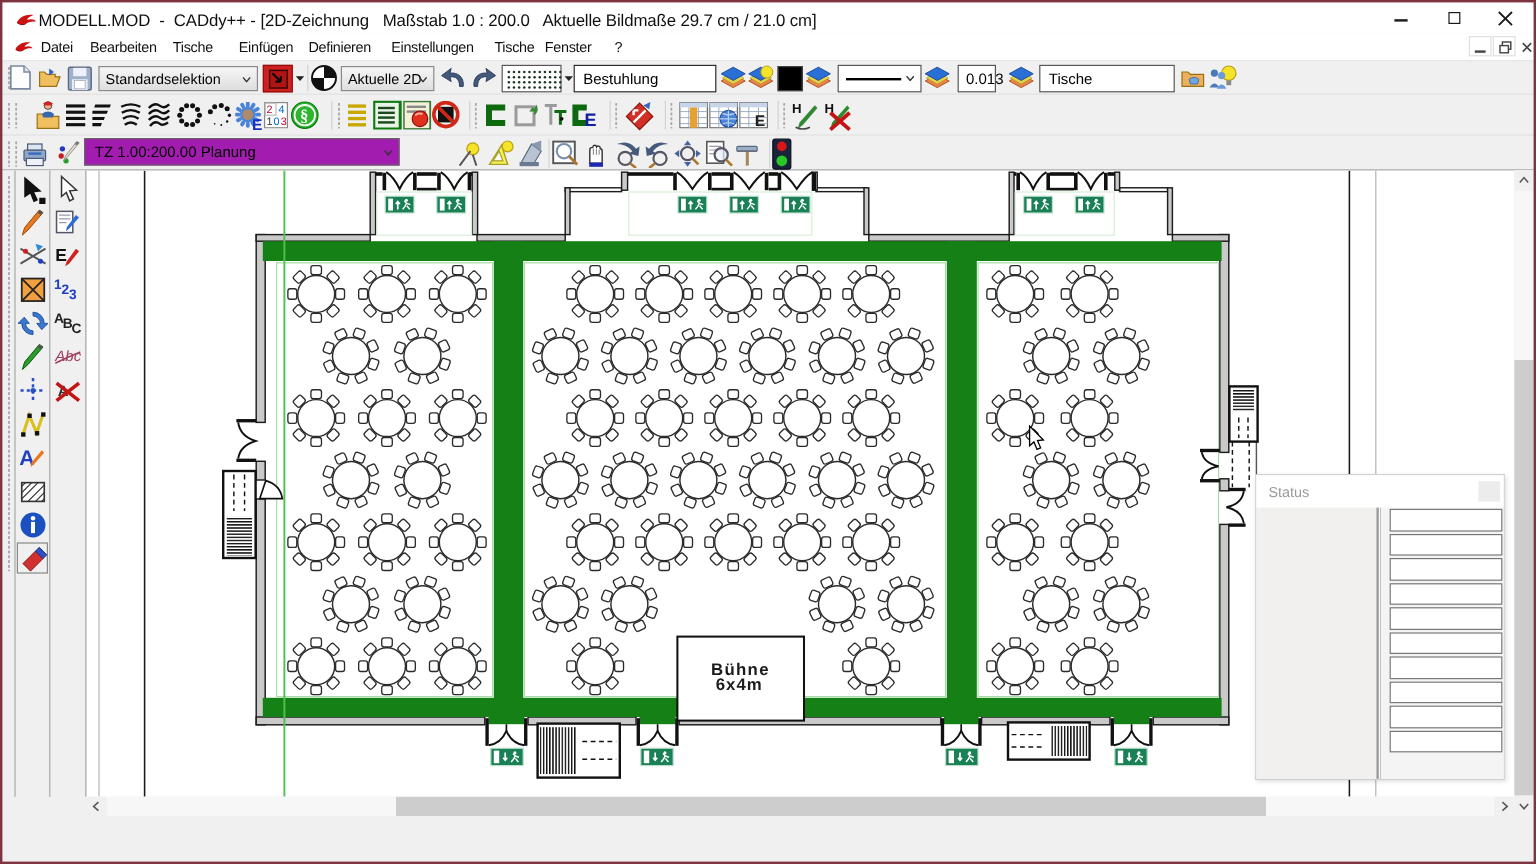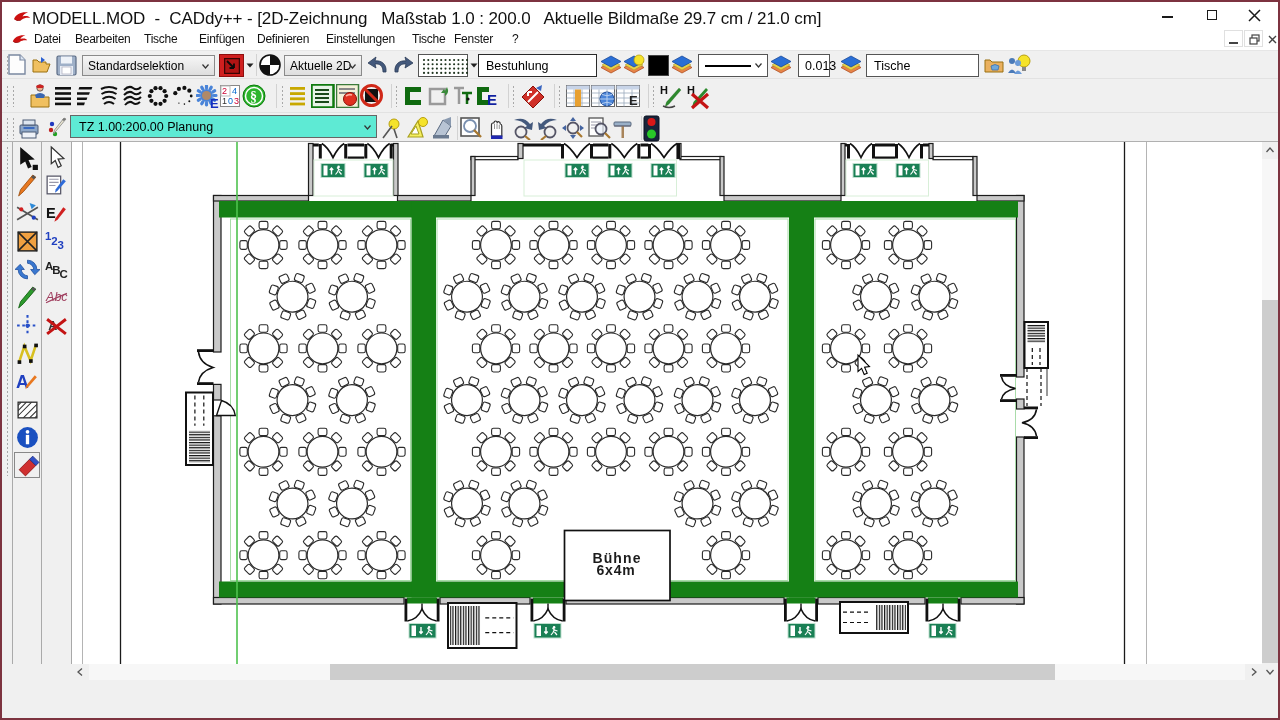--- a/index.html
+++ b/index.html
@@ -30,21 +30,21 @@
 .ic{position:absolute}
 .mi{position:absolute;top:4px}
 </style></head>
 <body>
 <div id="root">
 <div class="abs" id="titlebar">
       <svg class="ic" style="left:10px;top:8px" width="20" height="12" viewBox="0 0 20 12">
         <path d="M2 9 C4 4 10 1.5 16 2.5 C13 3.5 11 5 10.5 6.5 C14 5.5 17 6 18 8 C15 7.5 12 8 10 9.5 C7 11.5 4 11 2 9 Z" fill="#cc1111"></path>
         <path d="M2 9 C5 10.5 8 10.5 10 9.5 C8.5 11 5 11.5 2 9 Z" fill="#7a0a0a"></path>
       </svg>
-      <div class="abs" style="left:30px;top:7px;font-size:17px;letter-spacing:-0.1px;color:#101010;white-space:pre">MODELL.MOD&nbsp; -&nbsp; CADdy++ - [2D-Zeichnung&nbsp;&nbsp; Maßstab 1.0 : 200.0&nbsp;&nbsp; Aktuelle Bildmaße 29.7 cm / 21.0 cm]</div>
+      <div class="abs" style="left:30px;top:7px;font-size:14px;letter-spacing:-0.1px;color:#101010;white-space:pre">MODELL.MOD&nbsp; -&nbsp; CADdy++ - [2D-Zeichnung&nbsp;&nbsp; Maßstab 1.0 : 200.0&nbsp;&nbsp; Aktuelle Bildmaße 29.7 cm / 21.0 cm]</div>
       <div class="abs" style="left:1158px;top:0;width:30px;height:26px">
         <div class="abs" style="left:2px;top:14px;width:11px;height:1.6px;background:#1a1a1a"></div>
       </div>
       <div class="abs" style="left:1204px;top:0;width:30px;height:26px">
         <div class="abs" style="left:1px;top:8px;width:10px;height:10px;border:1.6px solid #1a1a1a"></div>
       </div>
       <svg class="ic" style="left:1246px;top:7px" width="13" height="13" viewBox="0 0 13 13">
         <path d="M1 1 L12 12 M12 1 L1 12" stroke="#1a1a1a" stroke-width="1.5"></path>
       </svg>
     </div>
@@ -415,21 +415,21 @@
         <rect x="4" y="15" width="14" height="6" fill="#eef2f8" stroke="#4a5a74" stroke-width="1"></rect>
         <rect x="5.5" y="10" width="11" height="2" fill="#3a6ac0"></rect>
       </svg>
       <svg class="ic" style="left:44px;top:4px" width="22" height="22" viewBox="0 0 22 22">
         <circle cx="6" cy="7" r="2.2" fill="#2038c0"></circle>
         <circle cx="5" cy="13" r="2.2" fill="#c02020"></circle>
         <circle cx="9" cy="17" r="2.2" fill="#20a020"></circle>
         <path d="M20 2 L10 14 l-2.5 3 l1 -4 L18 1 Z" fill="#e8e4d0" stroke="#888" stroke-width="0.8"></path>
         <path d="M20 2 l-2 -1 l-2 2 l2 1 Z" fill="#777"></path>
       </svg>
-      <div class="combo" style="left:68px;top:2px;width:307px;height:23px;background:#5eead4;border-color:#666">
+      <div class="combo" style="left:68px;top:2px;width:263px;height:23px;background:#a21caf;border-color:#666">
         <span style="position:absolute;left:8px;top:4px;font-size:12.5px">TZ 1.00:200.00 Planung</span>
         <span class="cv" style="margin-top:-2px">
           <svg width="7" height="5" viewBox="0 0 7 5">
             <path d="M0.5 0.5 L3.5 4 L6.5 0.5" fill="none" stroke="#333" stroke-width="1.2"></path>
           </svg>
         </span>
       </div>
       <svg class="ic" style="left:379px;top:3px" width="22" height="24" viewBox="0 0 22 24">
         <circle cx="13" cy="8" r="5" fill="#f5e32a" stroke="#b8a010" stroke-width="1"></circle>
         <path d="M2 22 L11 10 M13 13 l3 9" stroke="#555" stroke-width="1.6"></path>
@@ -836,20 +836,39 @@
         <use href="#exd"></use>
       </g>
 <g transform="translate(788 623.5)">
         <use href="#exd"></use>
       </g>
 <g transform="translate(929 623.5)">
         <use href="#exd"></use>
       </g>
 <path d="M 858 355 l 0 16.5 l 3.6 -3.2 l 2.6 6.2 l 3 -1.3 l -2.6 -6 l 4.9 -0.6 Z" fill="#fff" stroke="#000" stroke-width="1.1"></path>
 </svg>
+<div class="abs" id="spanel">
+      <div class="abs" style="left:0;top:0;width:206px;height:27px;background:#fff"></div>
+      <div class="abs" style="left:10px;top:7px;font-size:12px;color:#9a9a9a">Status</div>
+      <div class="abs" style="left:185px;top:5px;width:18px;height:17px;background:#ececec"></div>
+      <div class="abs" style="left:0;top:27px;width:100px;height:226px;background:#f1f0ee"></div>
+      <div class="abs" style="left:100px;top:27px;width:1.5px;height:226px;background:#9a9a9a"></div>
+      <div class="abs" style="left:103px;top:27px;width:1px;height:226px;background:#c0c0c0"></div>
+      <div class="abs" style="left:104px;top:27px;width:102px;height:226px;background:#f4f4f4"></div>
+      <div class="sbx" style="left:111px;top:28.0px;width:94px;height:18.8px"></div>
+      <div class="sbx" style="left:111px;top:48.5px;width:94px;height:18.8px"></div>
+      <div class="sbx" style="left:111px;top:69.0px;width:94px;height:18.8px"></div>
+      <div class="sbx" style="left:111px;top:89.5px;width:94px;height:18.8px"></div>
+      <div class="sbx" style="left:111px;top:110.0px;width:94px;height:18.8px"></div>
+      <div class="sbx" style="left:111px;top:130.5px;width:94px;height:18.8px"></div>
+      <div class="sbx" style="left:111px;top:151.0px;width:94px;height:18.8px"></div>
+      <div class="sbx" style="left:111px;top:171.5px;width:94px;height:18.8px"></div>
+      <div class="sbx" style="left:111px;top:192.0px;width:94px;height:18.8px"></div>
+      <div class="sbx" style="left:111px;top:212.5px;width:94px;height:18.8px"></div>
+    </div>
 <div class="abs" id="vscroll">
       <div class="abs" style="left:0;top:0;width:16px;height:17px;background:#f0f0f0"><svg width="16" height="17">
           <path d="M4.5 10 L8 6 L11.5 10" fill="none" stroke="#555" stroke-width="1.3"></path>
         </svg></div>
       <div class="abs" style="left:0;top:158px;width:16px;height:363px;background:#cdcdcd"></div>
       <div class="abs" style="left:0;top:521px;width:16px;height:17px;background:#f0f0f0"><svg width="16" height="17">
           <path d="M4.5 7 L8 11 L11.5 7" fill="none" stroke="#555" stroke-width="1.3"></path>
         </svg></div>
     </div>
     <div class="abs" id="hscroll">

